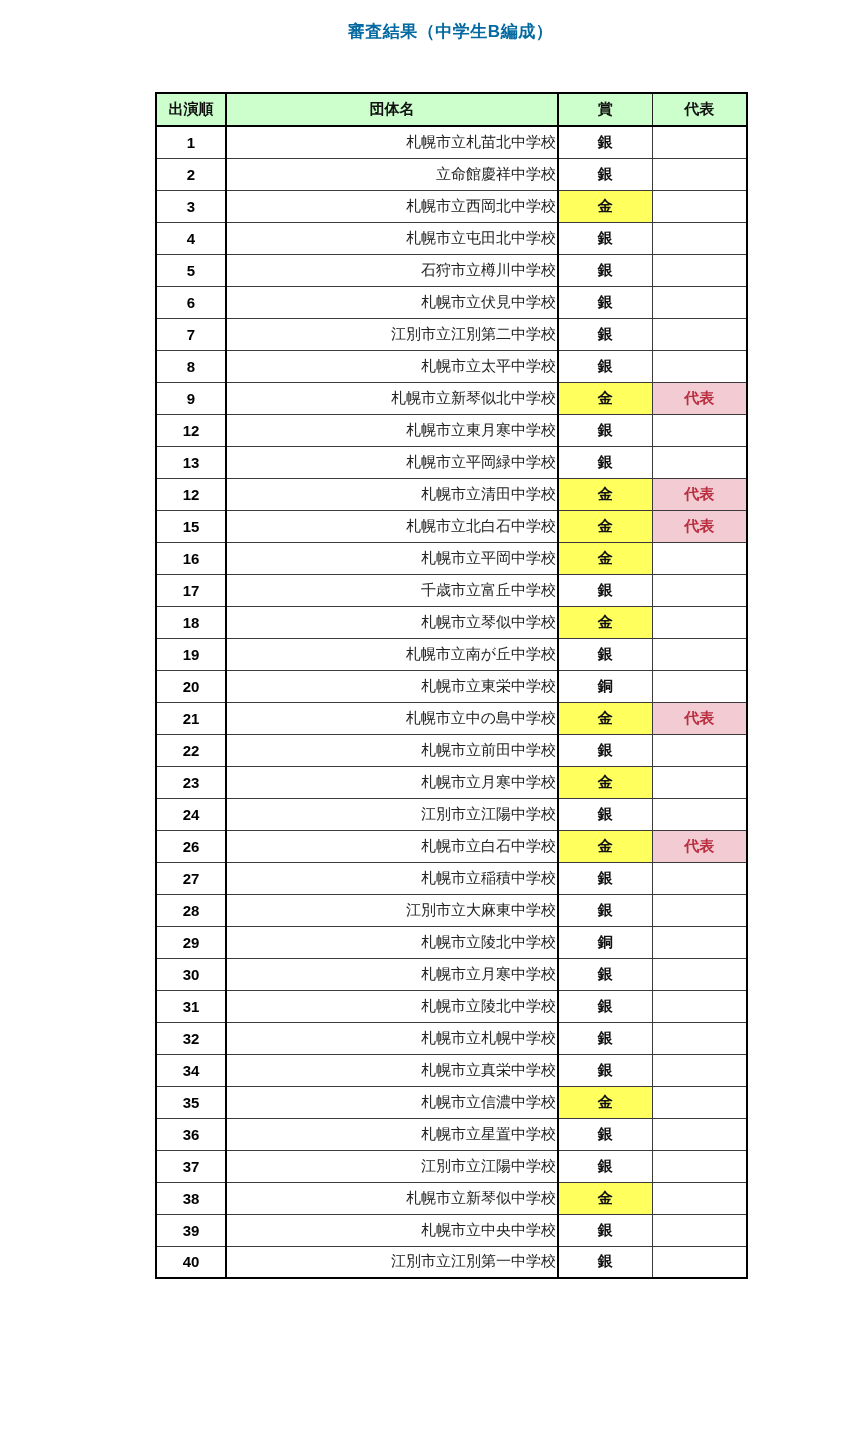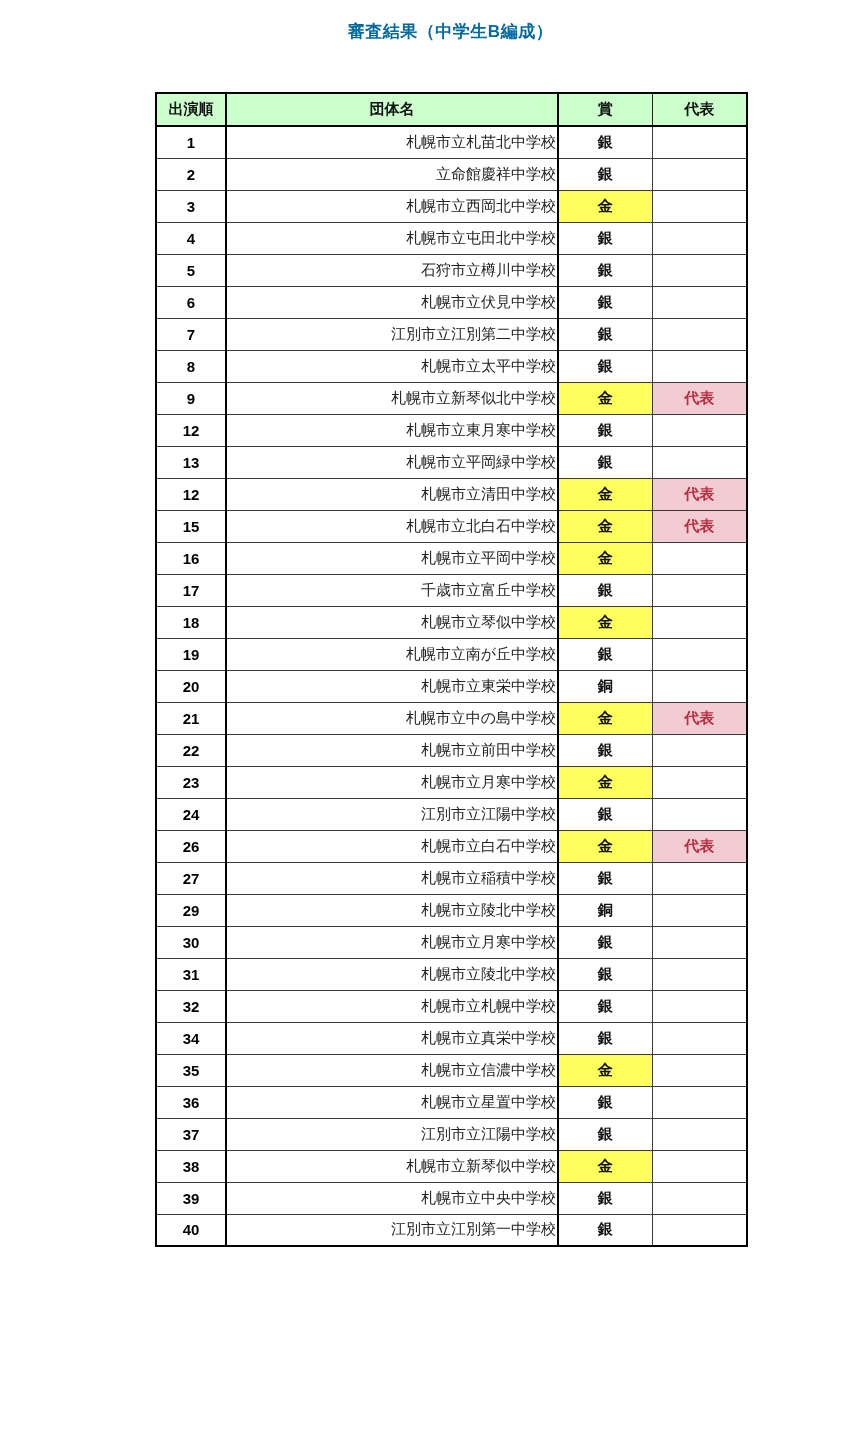--- a/index.html
+++ b/index.html
@@ -256,20 +256,26 @@
           <td class="col-award gold">金</td>
           <td class="col-rep rep">代表</td>
         </tr>
         <tr>
           <td class="col-order">27</td>
           <td class="col-group">札幌市立稲積中学校</td>
           <td class="col-award">銀</td>
           <td class="col-rep"></td>
         </tr>
         <tr>
+          <td class="col-order">28</td>
+          <td class="col-group">江別市立大麻東中学校</td>
+          <td class="col-award">銀</td>
+          <td class="col-rep"></td>
+        </tr>
+        <tr>
           <td class="col-order">29</td>
           <td class="col-group">札幌市立陵北中学校</td>
           <td class="col-award">銅</td>
           <td class="col-rep"></td>
         </tr>
         <tr>
           <td class="col-order">30</td>
           <td class="col-group">札幌市立月寒中学校</td>
           <td class="col-award">銀</td>
           <td class="col-rep"></td>

